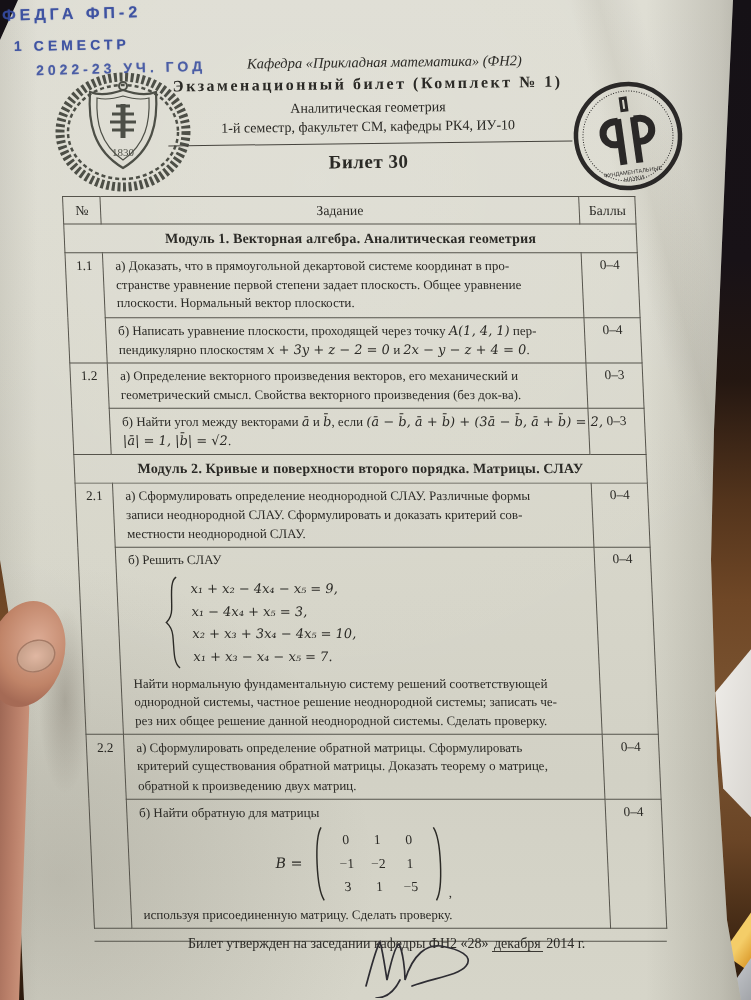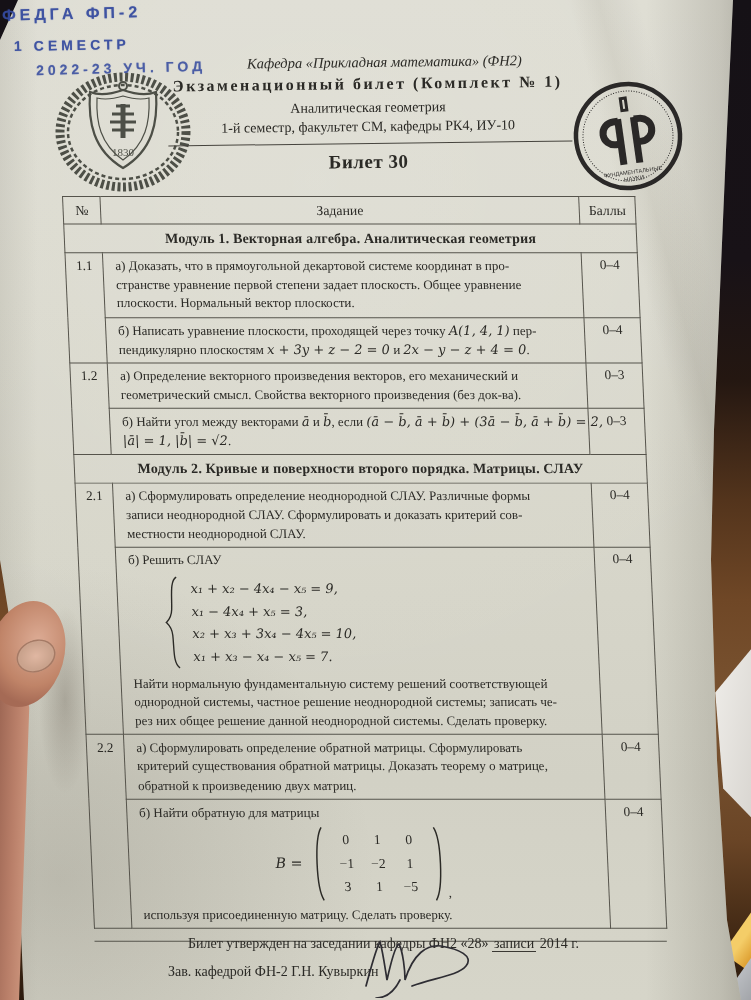--- a/index.html
+++ b/index.html
@@ -248,24 +248,23 @@
               </td>
               <td class="score">0–4</td>
             </tr>
           </tbody>
       </table>
       <div class="dblrule"></div>
     </div>
 
     <div class="foot1">
       <span>Билет утвержден на заседании кафедры ФН2 «28»</span>
-      <span class="u">записи</span>
+      <span class="u">декабря</span>
       <span>2014 г.</span>
     </div>
-    <div class="foot2">Зав. кафедрой ФН-2 Г.Н. Кувыркин</div>
 
     <svg class="sig" width="150" height="62" viewBox="0 0 150 62">
       <path d="M4 50 C10 28 14 12 18 6 C21 16 23 32 25 44 C29 26 33 10 37 8 C41 16 43 34 43 44 C51 18 65 8 79 10 C97 13 112 20 104 30 C96 40 70 42 50 50 M38 44 C32 56 24 62 14 62" fill="none" stroke="#2e2d33" stroke-width="1.7" stroke-linecap="round"></path>
     </svg>
 
   </div>
 
   <div class="thumb-shadow"></div>
   <div class="finger"></div>
   <div class="thumbtip"></div>

